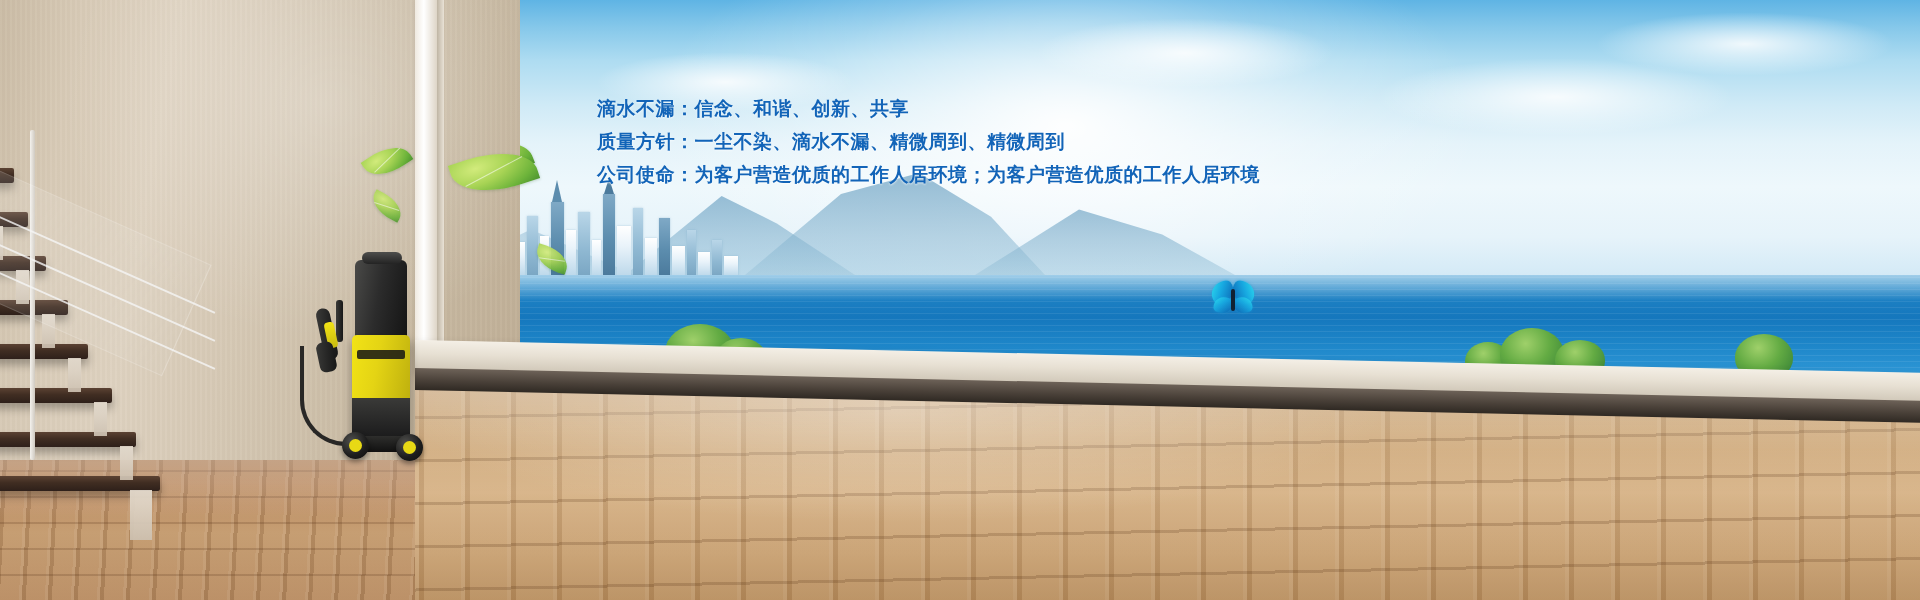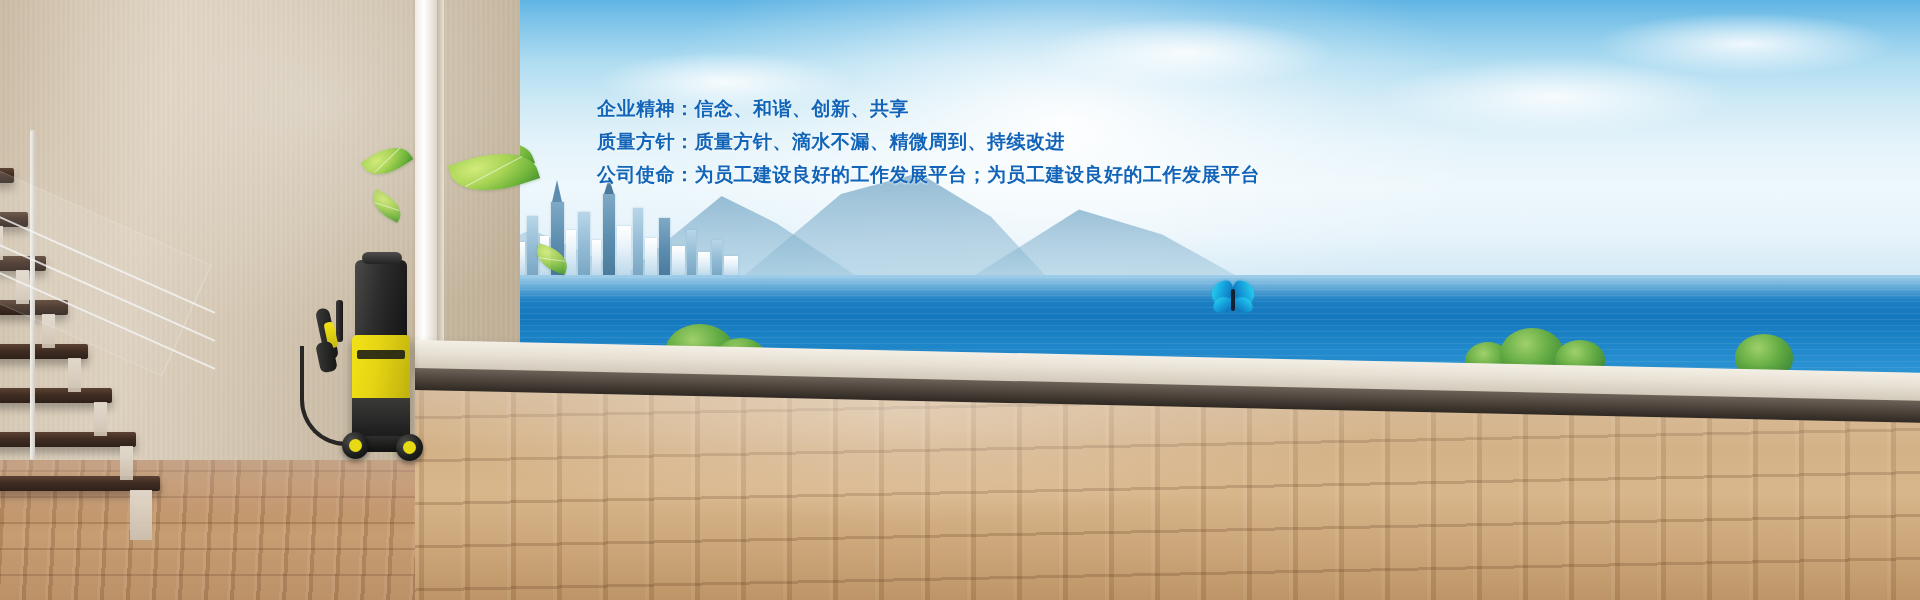--- a/index.html
+++ b/index.html
@@ -525,18 +525,18 @@
     <div class="leaf-vein"></div>
   </div>
   <div class="leaf" style="left:370px;top:196px;width:34px;height:20px;transform:rotate(28deg);z-index:12;opacity:.9;">
     <div class="leaf-vein"></div>
   </div>
   <div class="leaf" style="left:452px;top:152px;width:84px;height:40px;transform:rotate(-18deg);z-index:12;">
     <div class="leaf-vein"></div>
   </div>
 
   <div class="textblock">
-    <div class="tline">企业精神：信念、和谐、创新、共享</div>
-    <div class="tline">质量方针：质量方针、滴水不漏、精微周到、持续改进</div>
-    <div class="tline">公司使命：为员工建设良好的工作发展平台；为员工建设良好的工作发展平台</div>
+    <div class="tline">滴水不漏：信念、和谐、创新、共享</div>
+    <div class="tline">质量方针：一尘不染、滴水不漏、精微周到、精微周到</div>
+    <div class="tline">公司使命：为客户营造优质的工作人居环境；为客户营造优质的工作人居环境</div>
   </div>
 
 </div>
 
 </body></html>

